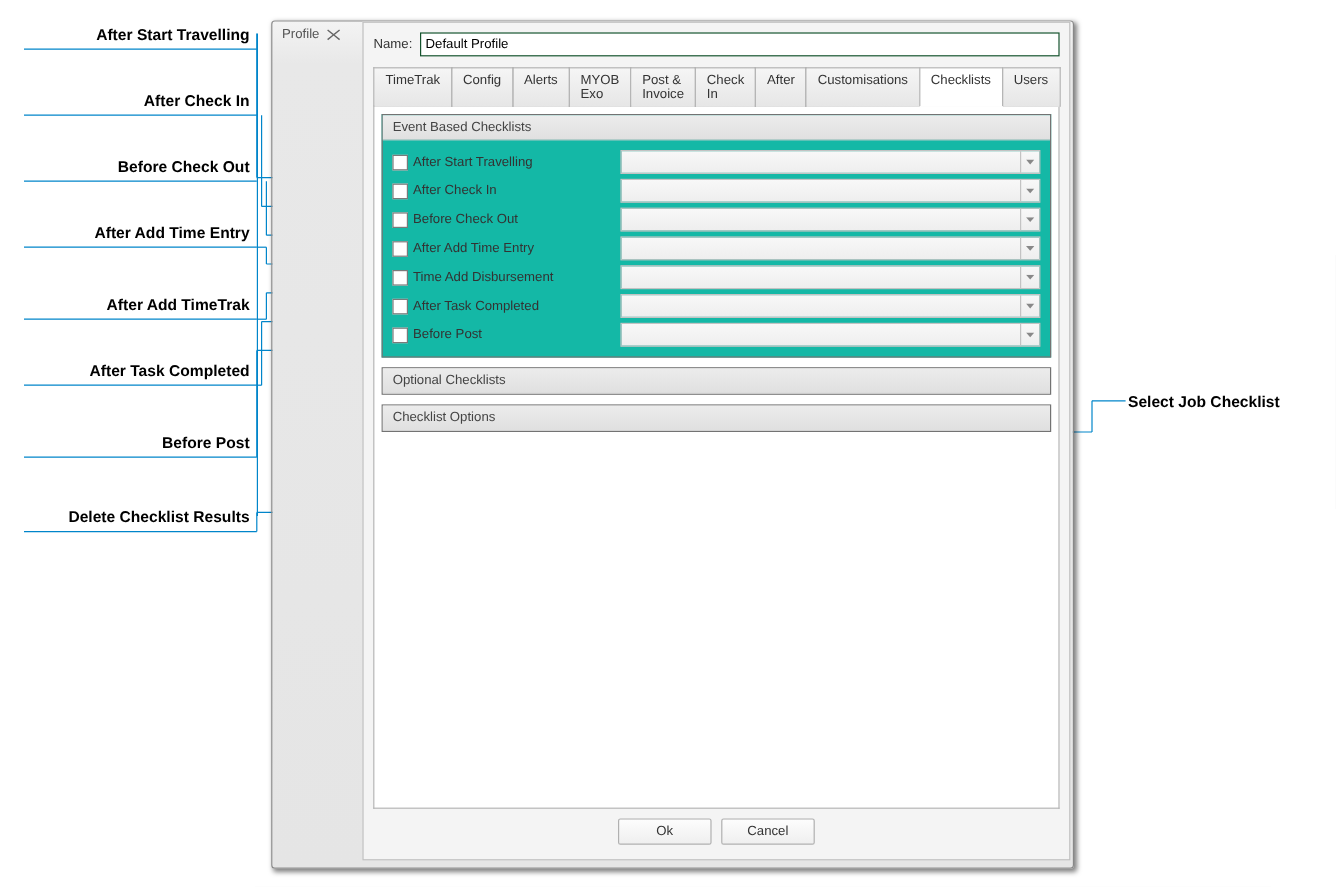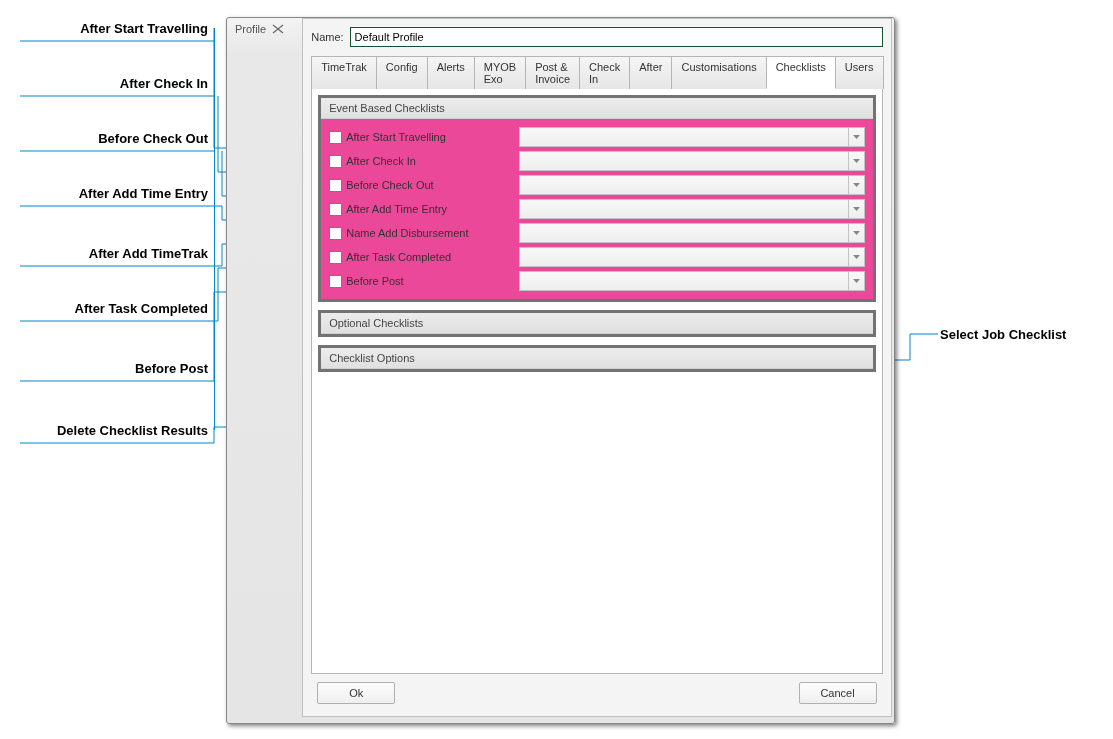--- a/index.html
+++ b/index.html
@@ -115,22 +115,22 @@
   }
   .tab-body {
     flex: 1;
     border: 1px solid #b5b5b5;
     border-top: none;
     background: #fff;
     padding: 6px;
     overflow: auto;
   }
   .group {
-    border: 3px solid #737373;
-    background: #ec4899;
+    border: 1px solid #737373;
+    background: #14b8a6;
     margin-bottom: 8px;
   }
   .group-head {
     background: linear-gradient(#ececec,#e0e0e0);
     border-bottom: 1px solid #cfcfcf;
     padding: 4px 8px;
     color: #444;
   }
   .group-body {
     padding: 6px 8px;
@@ -190,21 +190,21 @@
     flex: 1;
     height: 20px;
     border: 1px solid #c3c3c3;
     background: #fff;
     display: flex;
     align-items: center;
     cursor: pointer;
   }
   .footer {
     display: flex;
-    justify-content: space-between;
+    justify-content: center;
     gap: 8px;
     padding: 8px 6px 4px 6px;
   }
   .btn {
     width: 78px;
     height: 22px;
     border: 1px solid #b0b0b0;
     background: linear-gradient(#fdfdfd,#efefef);
     border-radius: 2px;
     cursor: pointer;
@@ -373,21 +373,21 @@
                   <svg viewBox="0 0 7 5">
                     <path d="M0 0 L3.5 4 L7 0 Z" fill="#888"></path>
                   </svg>
                 </div>
             </div>
           </div>
 
           <div class="check-row">
             <div class="check-col">
               <div class="checkbox"></div>
-              <span class="check-label">Name Add Disbursement</span>
+              <span class="check-label">Time Add Disbursement</span>
             </div>
             <div class="combo">
               <div class="combo-text"></div>
               <div class="combo-btn">
                   <svg viewBox="0 0 7 5">
                     <path d="M0 0 L3.5 4 L7 0 Z" fill="#888"></path>
                   </svg>
                 </div>
             </div>
           </div>

